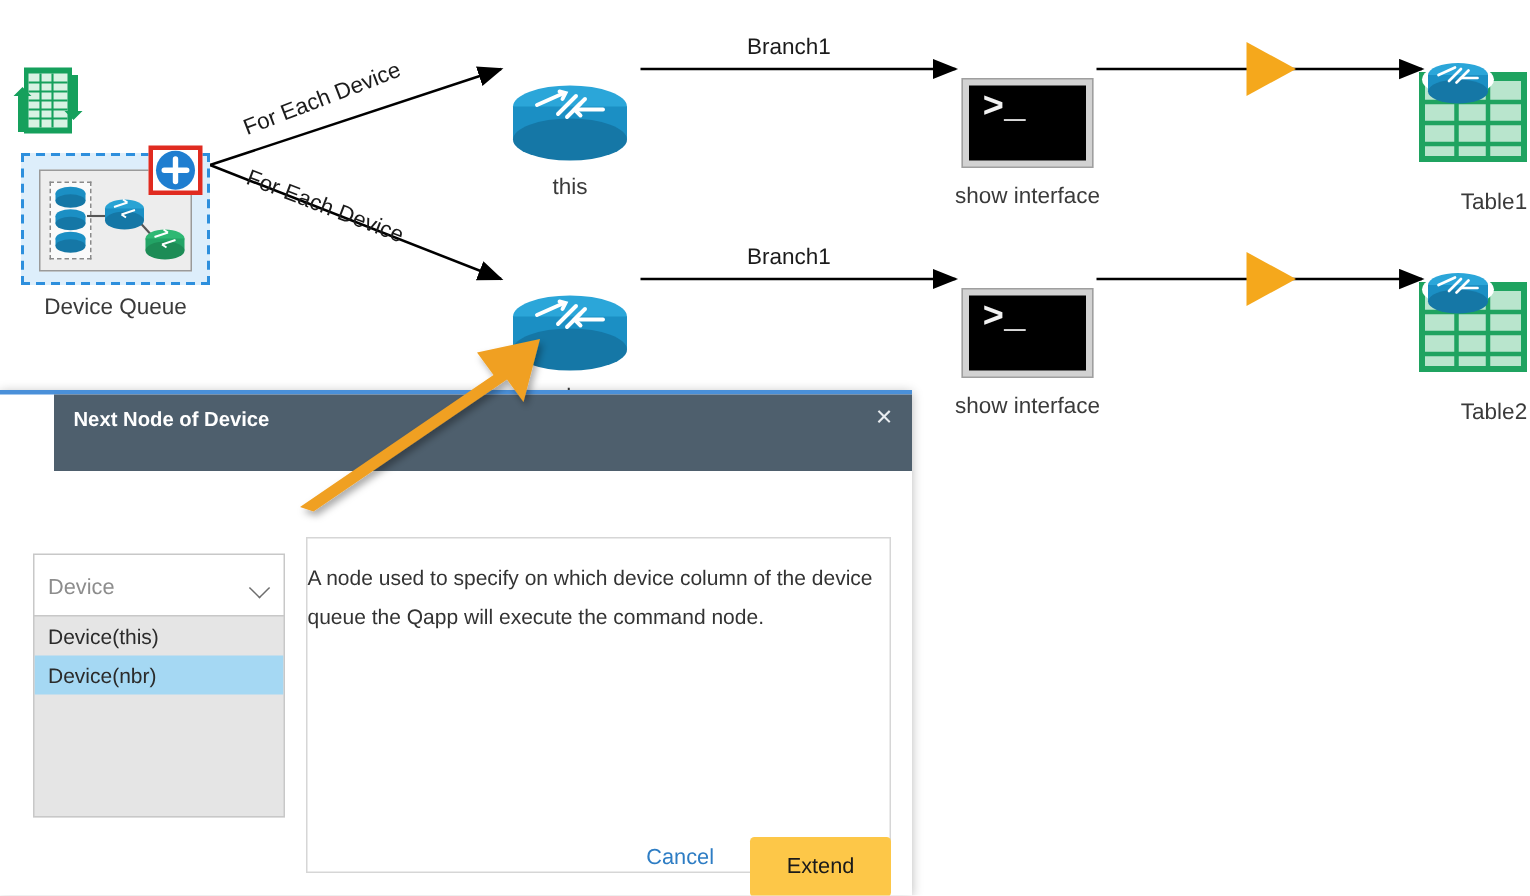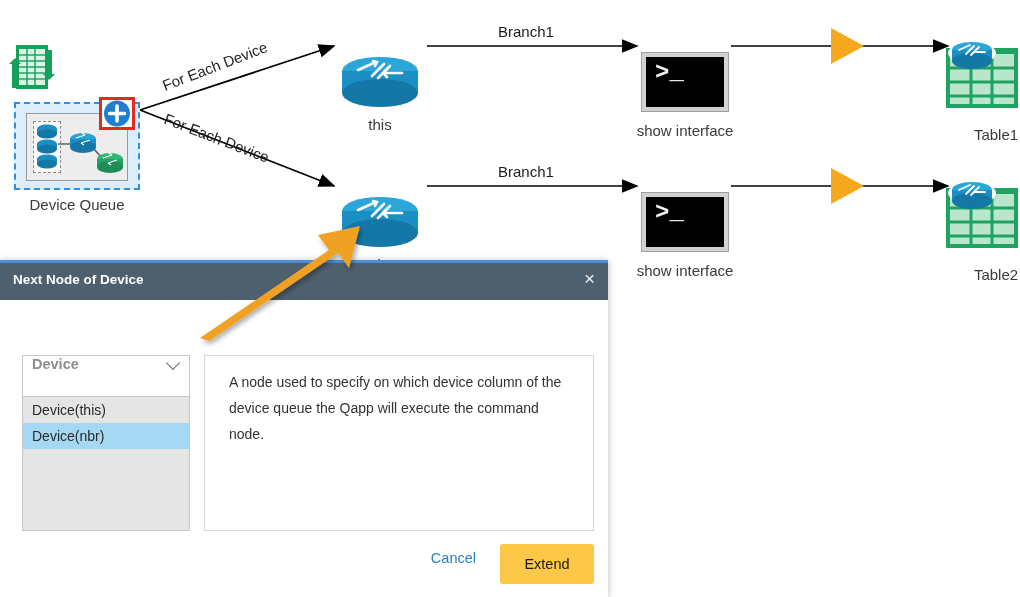--- a/index.html
+++ b/index.html
@@ -63,33 +63,34 @@
   .annot{position:absolute;left:0;top:0;width:1020px;height:597px;pointer-events:none;}
 
   
   .modal{
     position:absolute;left:0;top:260px;width:608px;height:337px;
     background:#ffffff;box-shadow:0 1px 7px rgba(0,0,0,.28);
   }
   .modal-accent{height:3px;background:#4a90d9;}
   .modal-head{
     height:33px;background:#4e5f6d;display:flex;align-items:center;
-    padding:0 10px 4px 13px;
+    padding:0 10px 18px 13px;
+    margin-left:36px;
   }
   .modal-title{color:#fff;font-size:13.5px;font-weight:bold;flex:1;}
   .modal-close{
     color:#e9edf0;font-size:19px;line-height:1;cursor:pointer;
     padding:0 3px 3px 3px;font-weight:300;
   }
   .modal-body{position:relative;height:301px;}
 
   .select{
     position:absolute;left:22px;top:55px;width:168px;height:45px;
     border:1px solid #c8c8c8;background:#fff;box-sizing:border-box;
-    display:flex;padding:0 9px;font-weight:bold;
+    display:flex;align-items:center;padding:0 9px;
   }
   .select-value{flex:1;font-size:14.5px;color:#8d8d8d;}
   .chev{width:13px;height:13px;position:relative;}
   .chev:before{
     content:"";position:absolute;left:1px;top:2px;width:9px;height:9px;
     border-right:1.6px solid #6d6d6d;border-bottom:1.6px solid #6d6d6d;
     transform:rotate(45deg);
   }
 
   .listbox{
@@ -97,23 +98,23 @@
     border:1px solid #c8c8c8;background:#e5e5e5;box-sizing:border-box;
     overflow:hidden;
   }
   .opt{
     height:26px;display:flex;align-items:center;padding:0 9px;
     font-size:14px;color:#2b2b2b;cursor:pointer;
   }
   .opt.sel{background:#a5d8f3;}
 
   .desc{
-    position:absolute;left:204px;top:55px;width:390px;height:176px;
+    position:absolute;left:204px;top:44px;width:390px;height:224px;
     border:1px solid #d6d6d6;background:#fff;box-sizing:border-box;
-    padding:14px 24px;
+    padding:14px 0;
   }
   .desc p{
     margin:0;font-size:14px;color:#333;line-height:1.85;
   }
 
   .footer{
     position:absolute;left:0;right:0;bottom:17px;
     display:flex;justify-content:flex-end;align-items:flex-start;
     gap:20px;padding-right:14px;
   }

